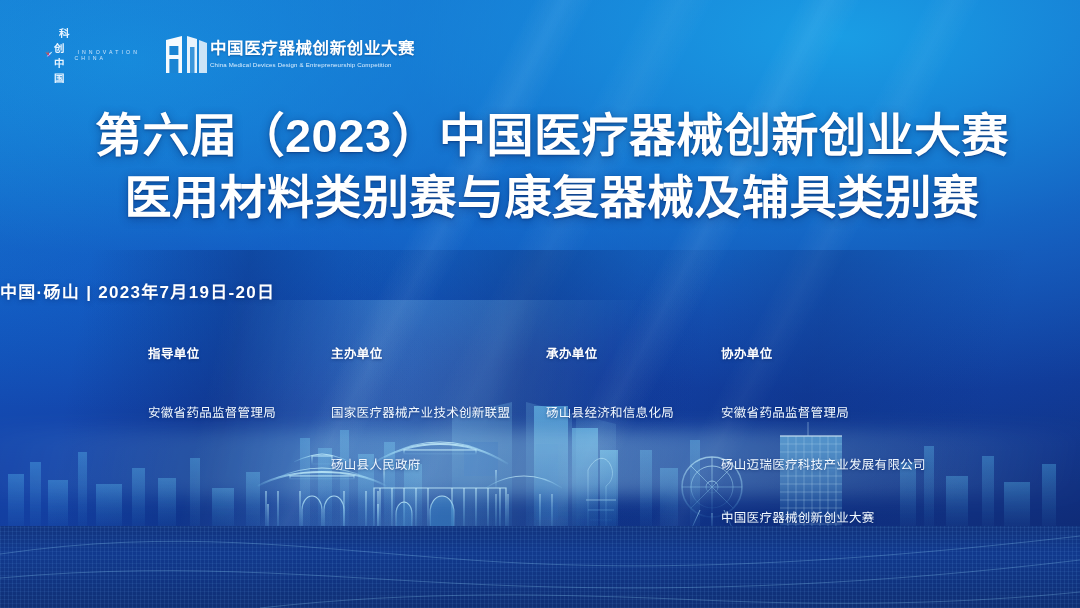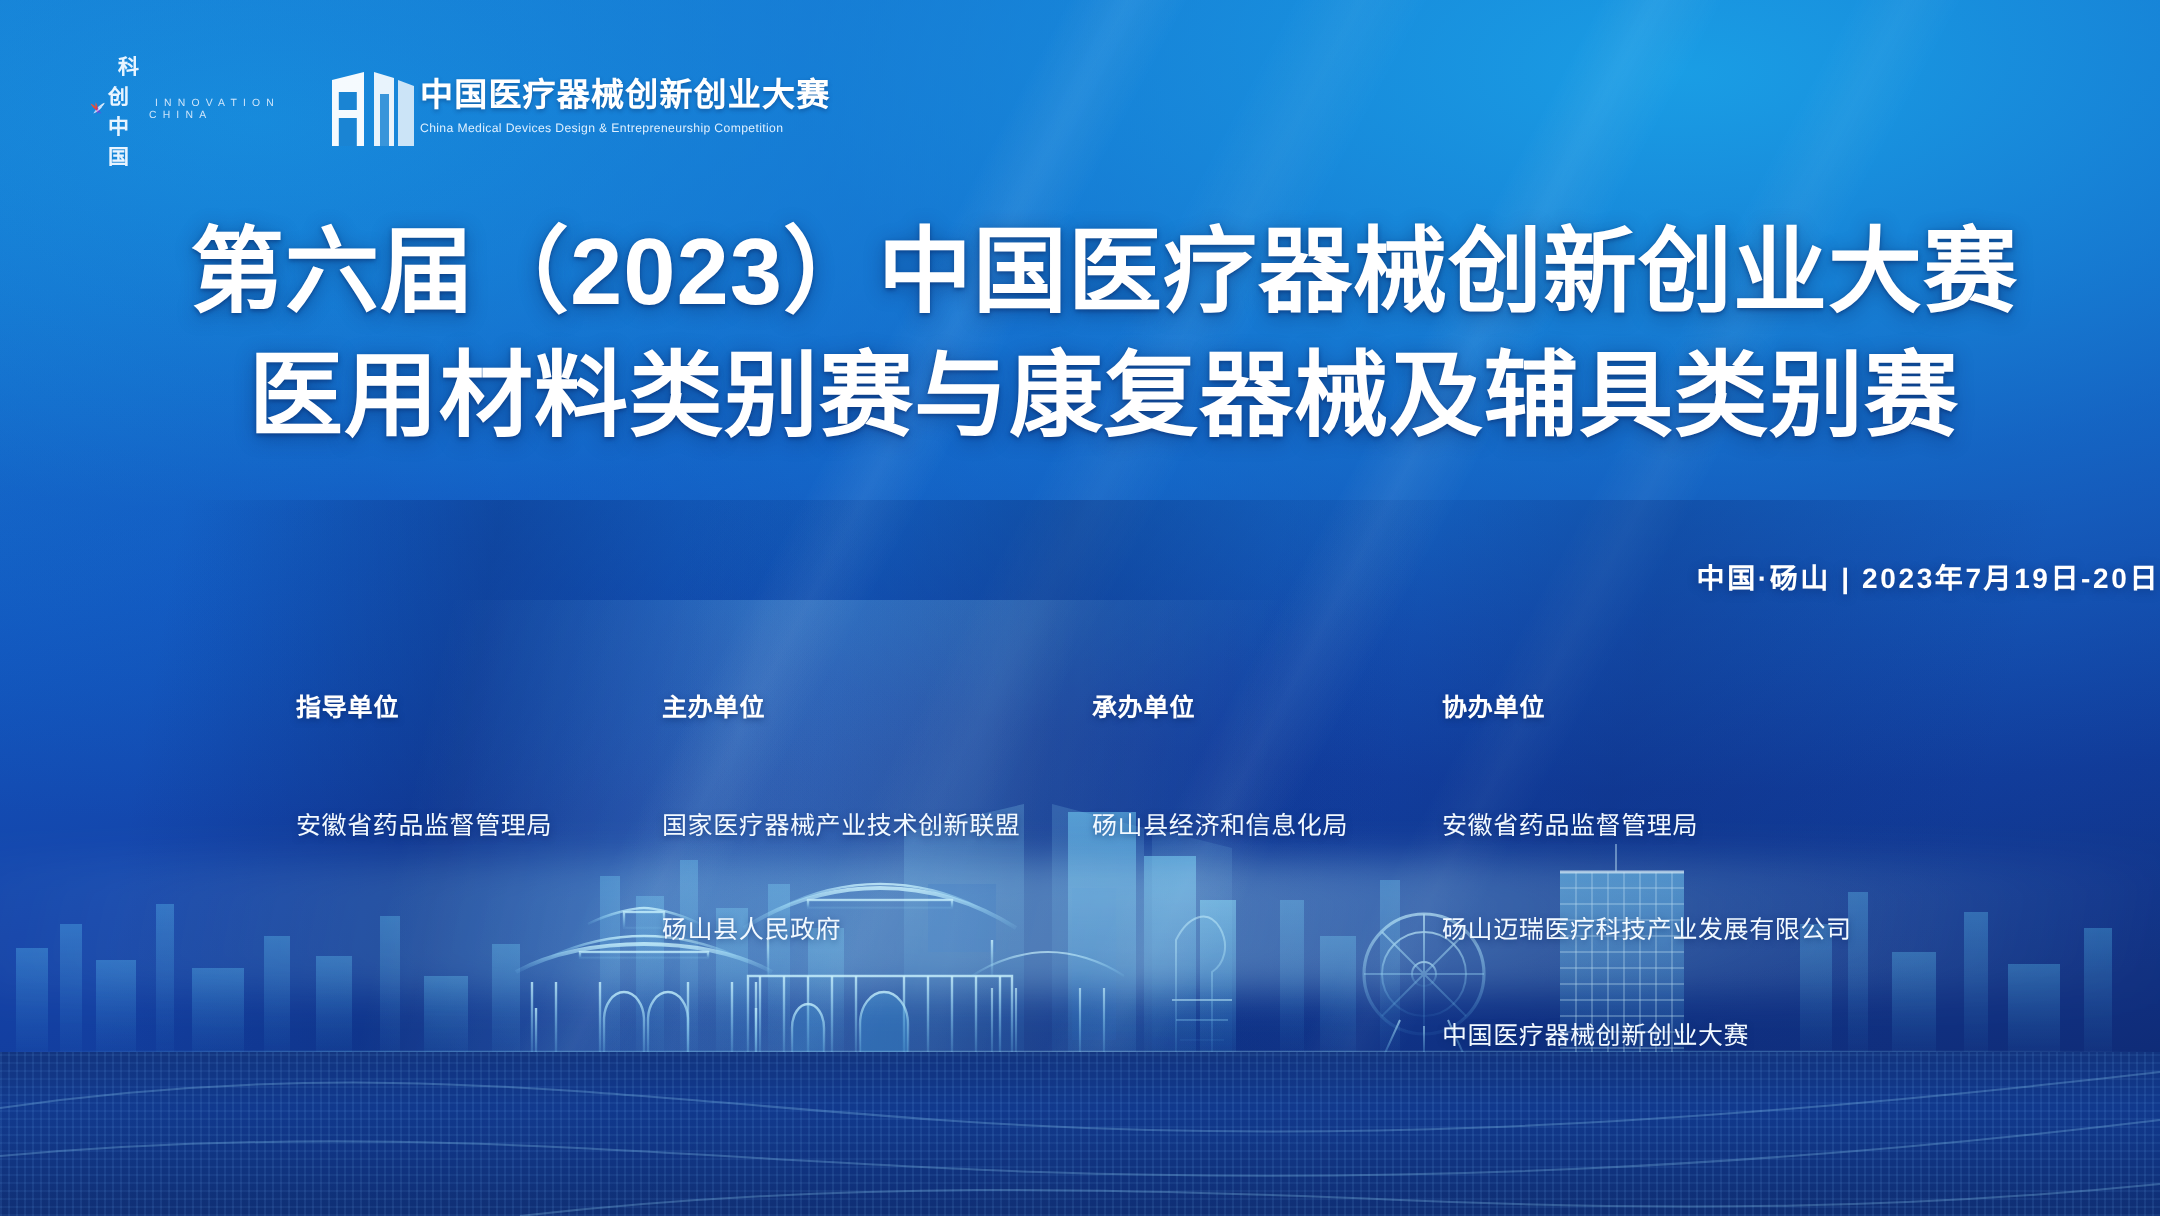--- a/index.html
+++ b/index.html
@@ -82,22 +82,22 @@
   .logo-dv .en{font-size:6.1px;color:#dff0ff;letter-spacing:.18px;margin-top:3px;white-space:nowrap;}
 
   
   .titles{position:absolute;left:12px;top:105px;width:100%;text-align:center;}
   .title-line{
     font-size:47px;font-weight:700;color:#ffffff;letter-spacing:.5px;line-height:1.32;
     text-shadow:0 2px 10px rgba(6,34,96,.45), 0 1px 2px rgba(6,34,96,.5);
     white-space:nowrap;
   }
   .subtitle{
-    position:absolute;left:0;top:278px;width:100%;text-align:right;
-    font-size:14px;font-weight:700;color:#ffffff;letter-spacing:1.3px;
+    position:absolute;left:0;top:278px;width:100%;text-align:left;
+    font-size:17px;font-weight:700;color:#ffffff;letter-spacing:1.3px;
     text-shadow:0 1px 5px rgba(6,34,96,.5);
   }
 
   
   .orgs{position:absolute;left:148px;top:343px;width:820px;display:flex;}
   .org-col{display:flex;flex-direction:column;}
   .org-col:nth-child(1){width:183px;}
   .org-col:nth-child(2){width:215px;}
   .org-col:nth-child(3){width:175px;}
   .org-col:nth-child(4){width:auto;}

